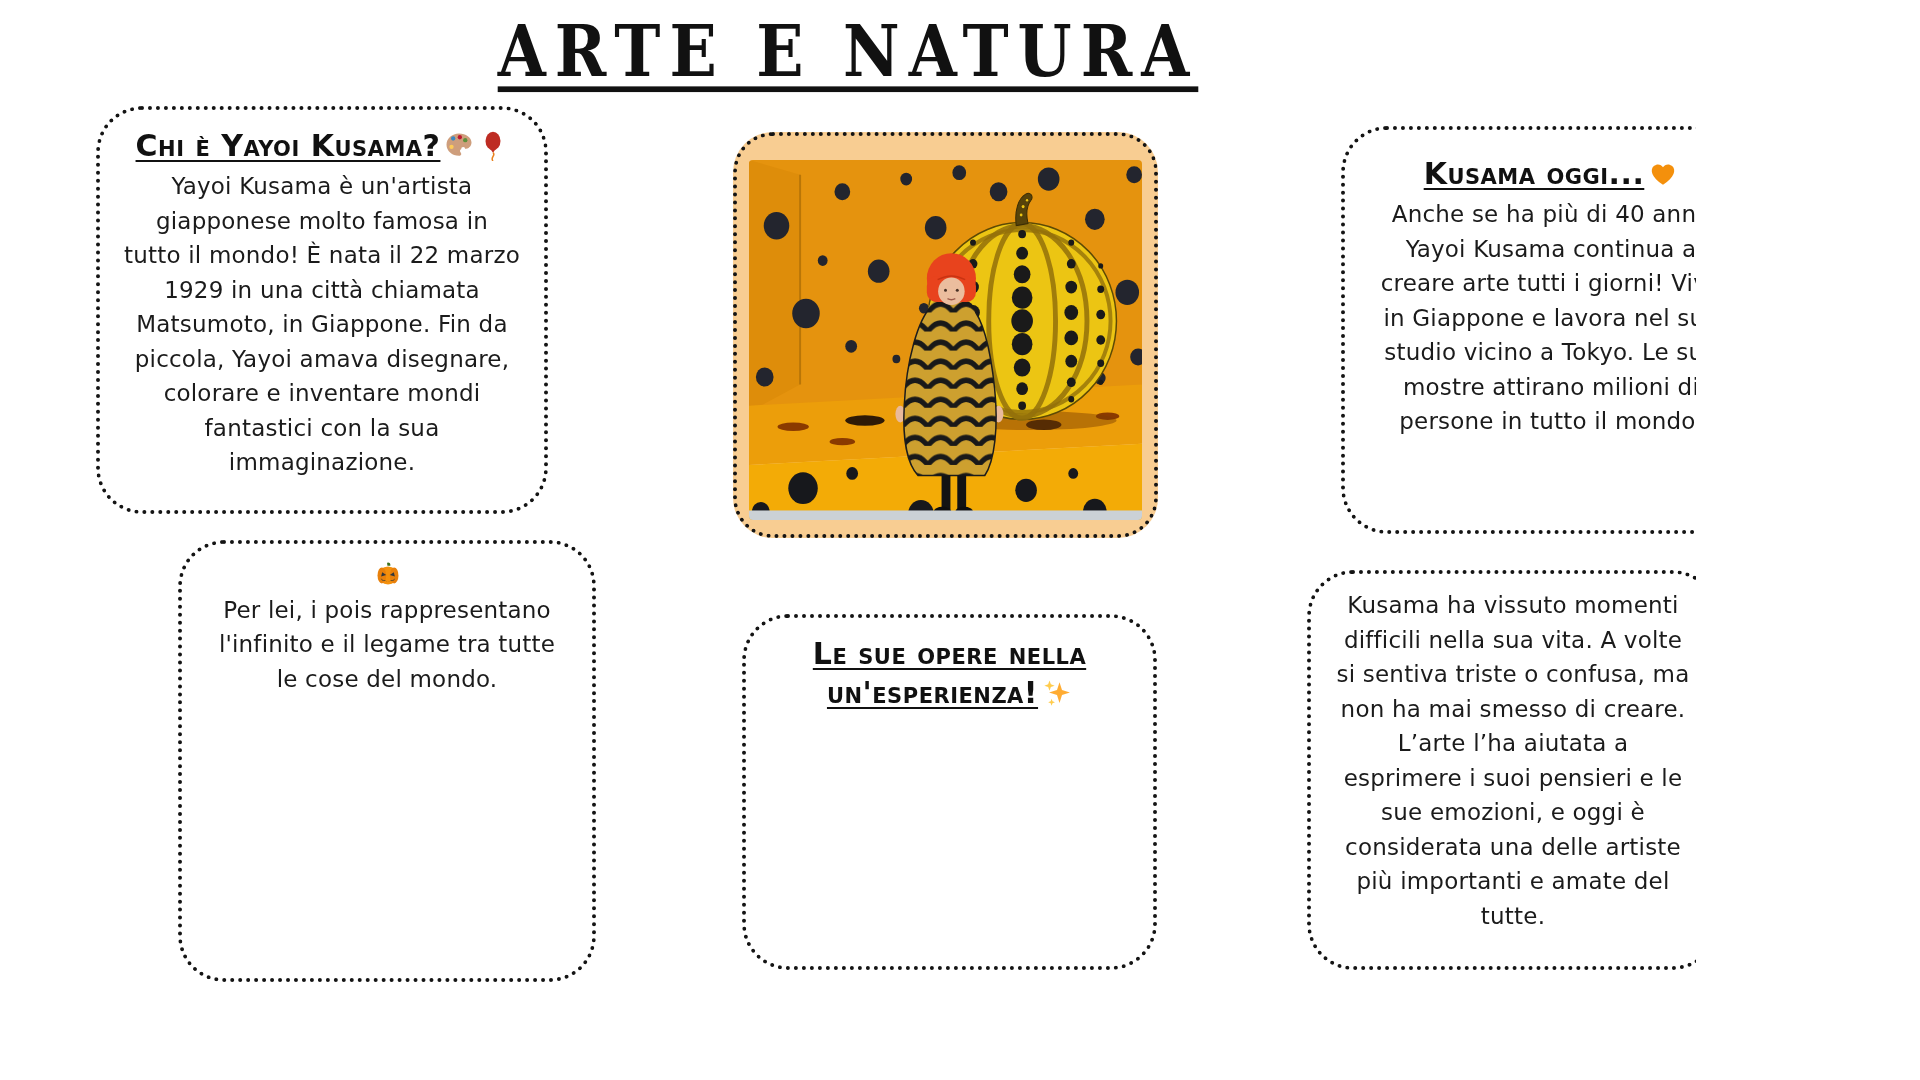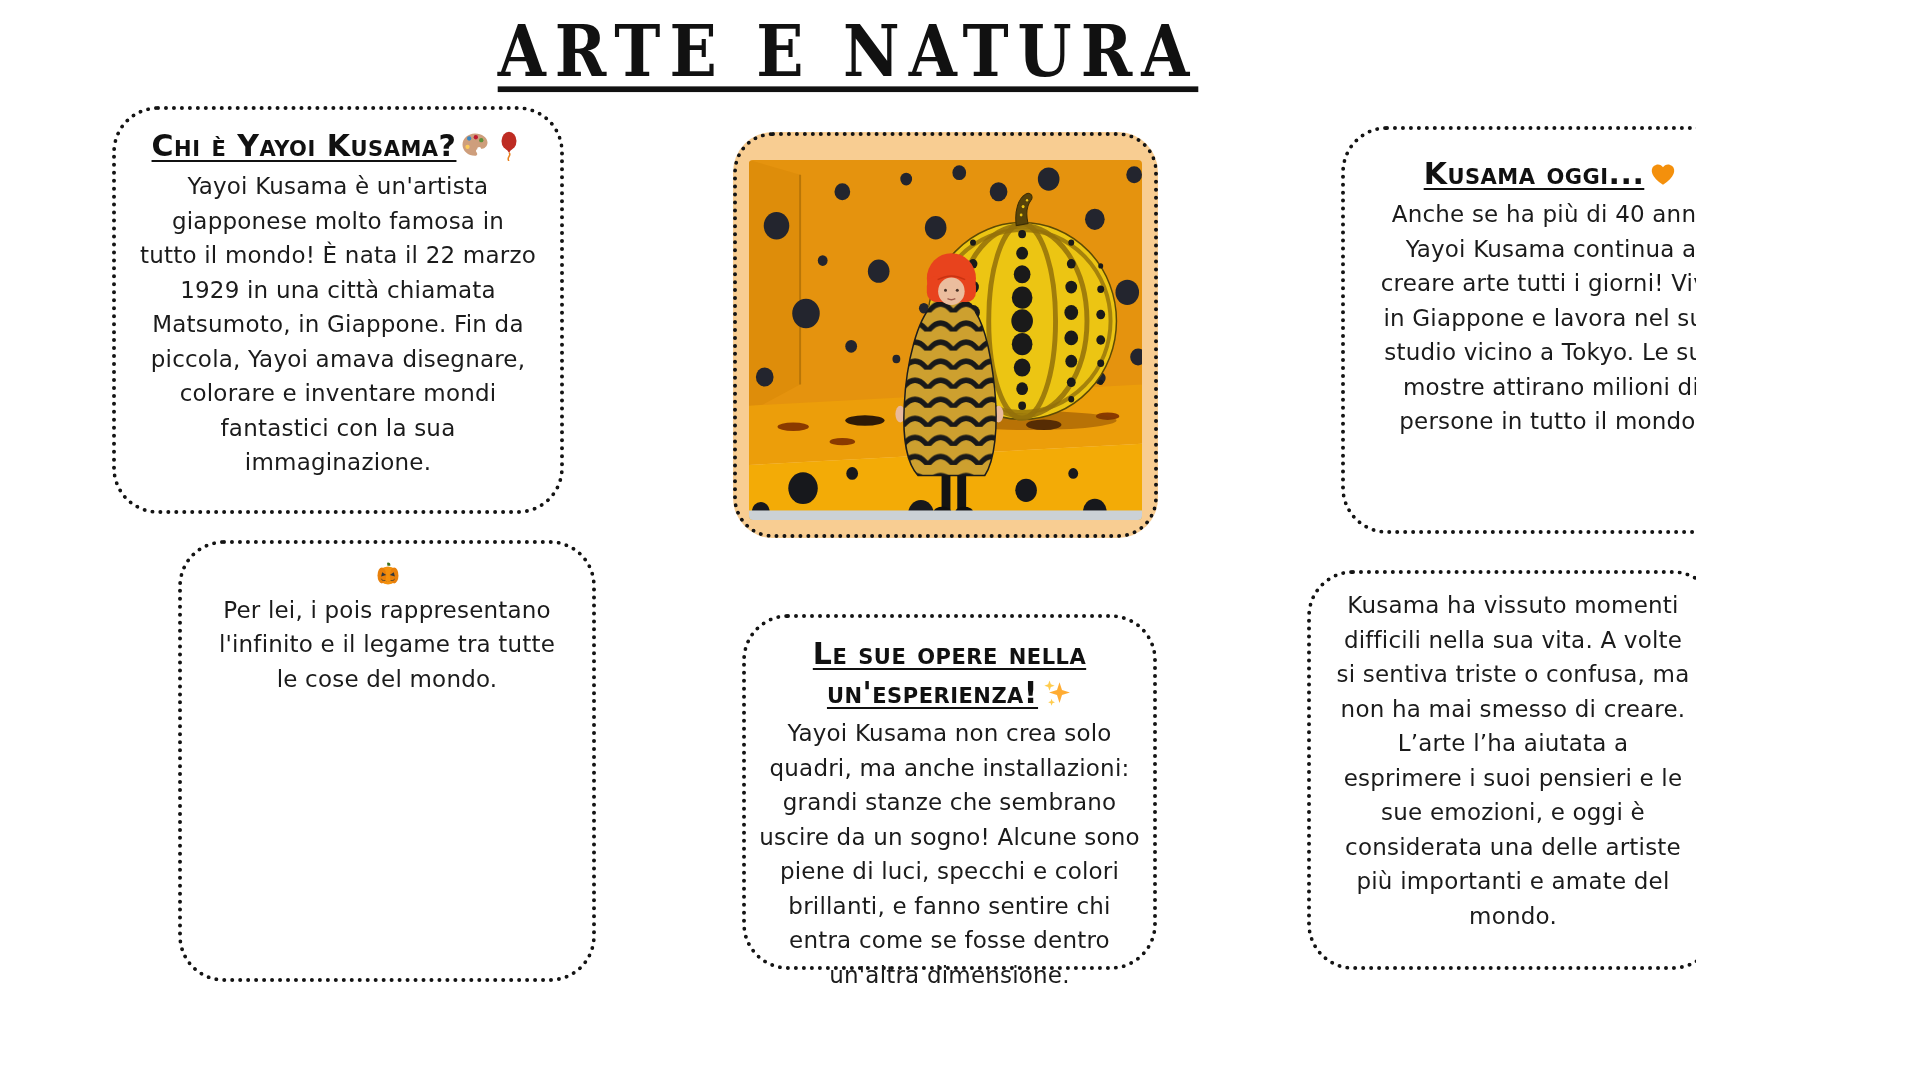--- a/index.html
+++ b/index.html
@@ -24,21 +24,21 @@
     margin:0 0 4px 0;font-weight:700;font-size:30px;line-height:1.3;
     font-variant:small-caps;letter-spacing:.5px;color:#111;
   }
   .card-heading .ht{
     text-decoration:underline;text-decoration-thickness:2px;text-underline-offset:4px;
   }
   .card-body{margin:0;font-size:23px;line-height:1.5;letter-spacing:.2px;color:#1b1b1b;}
   .emoji{display:inline-block;vertical-align:-5px;margin-left:4px;}
   .emoji.sm{vertical-align:-4px;margin-left:2px;}
   
-  #card-chi-e {left:112px;top:106px;width:452px;height:408px;}
+  #card-chi-e {left:96px;top:106px;width:452px;height:408px;}
   #card-pois  {left:178px;top:540px;width:418px;height:442px;padding-top:14px;}
   #card-opere {left:742px;top:614px;width:415px;height:356px;padding-left:12px;padding-right:12px;}
   #card-ancora{left:1341px;top:126px;width:420px;height:408px;padding-top:24px;}
   #card-vita  {left:1307px;top:570px;width:412px;height:400px;padding-top:14px;}
   
   .photo-frame{
     position:absolute;left:733px;top:132px;width:425px;height:406px;box-sizing:border-box;
     background:#F8CD92;border:4px dotted #141414;border-radius:40px;
     padding:24px 12px 14px 12px;
   }
@@ -221,29 +221,28 @@
   </div>
 
   <div class="card" id="card-opere">
     <h2 class="card-heading">
       <span class="ht">Le sue opere nella un'esperienza!</span><svg class="emoji" width="30" height="30" viewBox="0 0 36 36">
           <path d="M21 5 L24 14.5 L33.5 17.5 L24 20.5 L21 30 L18 20.5 L8.5 17.5 L18 14.5 Z" fill="#FFAC33"></path>
           <path d="M9 3 L10.6 7.6 L15.2 9.2 L10.6 10.8 L9 15.4 L7.4 10.8 L2.8 9.2 L7.4 7.6 Z" fill="#FFCC4D"></path>
           <path d="M11.5 25 L12.6 28 L15.6 29.1 L12.6 30.2 L11.5 33.2 L10.4 30.2 L7.4 29.1 L10.4 28 Z" fill="#FFCC4D"></path>
         </svg>
     </h2>
-    <p class="card-body">Yayoi Kusama non crea solo quadri, ma anche installazioni: grandi stanze che sembrano uscire da un sogno! Alcune sono piene di luci, specchi e colori brillanti, e fanno sentire chi entra come se fosse dentro un'altra dimensione.</p>
   </div>
 
   <div class="card" id="card-ancora">
     <h2 class="card-heading">
       <span class="ht">Kusama oggi...</span><svg class="emoji" width="30" height="30" viewBox="0 0 36 36">
           <path d="M18 31 C4 22 2 13 7 8.5 C11 5 16 6.5 18 10 C20 6.5 25 5 29 8.5 C34 13 32 22 18 31 Z" fill="#F4900C"></path>
         </svg>
     </h2>
     <p class="card-body">Anche se ha più di 40 anni, Yayoi Kusama continua a creare arte tutti i giorni! Vive in Giappone e lavora nel suo studio vicino a Tokyo. Le sue mostre attirano milioni di persone in tutto il mondo.</p>
   </div>
 
   <div class="card" id="card-vita">
-    <p class="card-body">Kusama ha vissuto momenti difficili nella sua vita. A volte si sentiva triste o confusa, ma non ha mai smesso di creare. L’arte l’ha aiutata a esprimere i suoi pensieri e le sue emozioni, e oggi è considerata una delle artiste più importanti e amate del mondo.</p>
+    <p class="card-body">Kusama ha vissuto momenti difficili nella sua vita. A volte si sentiva triste o confusa, ma non ha mai smesso di creare. L’arte l’ha aiutata a esprimere i suoi pensieri e le sue emozioni, e oggi è considerata una delle artiste più importanti e amate del tutte.</p>
   </div>
 
 </div>
 
 </body></html>

